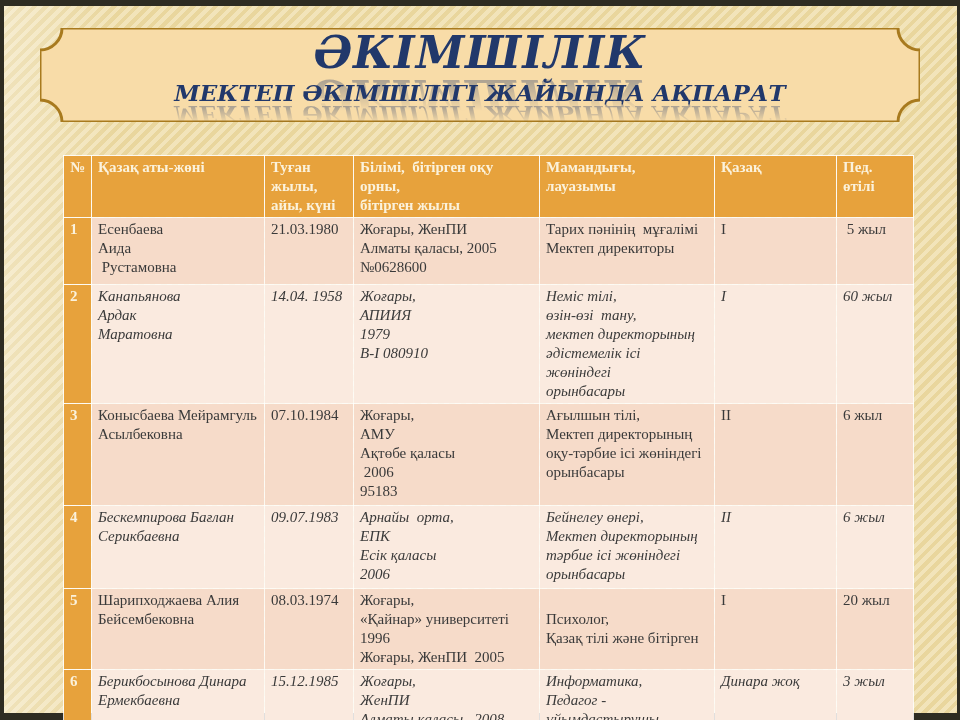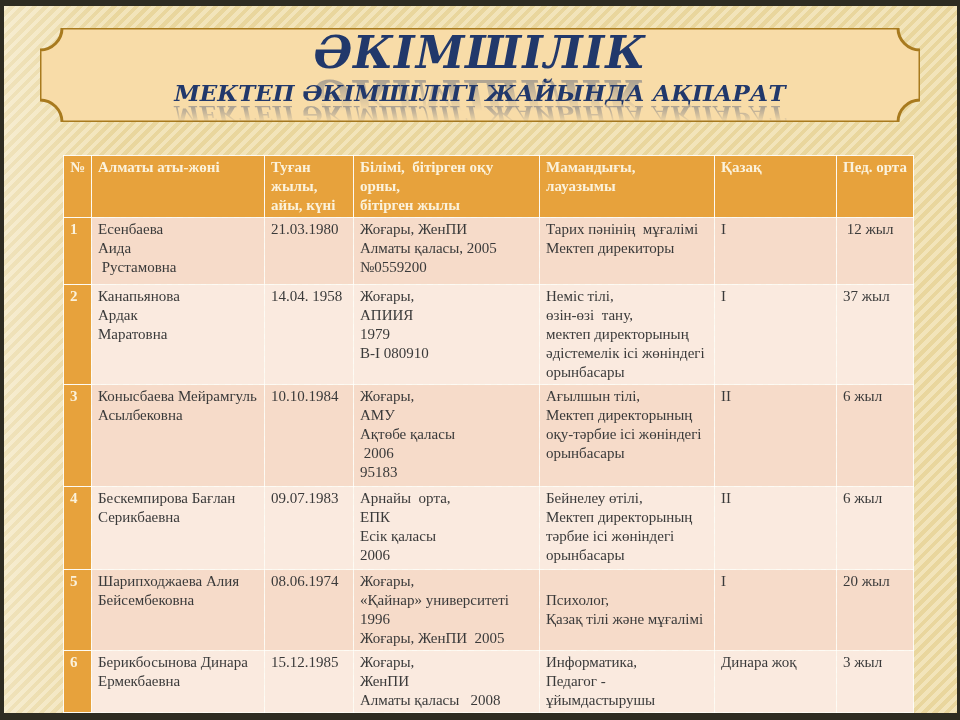--- a/index.html
+++ b/index.html
@@ -22,21 +22,21 @@
         mask-image:linear-gradient(to bottom,rgba(0,0,0,0) 15%,rgba(0,0,0,.9) 80%);}
   .t1r{top:44px;}
   .t2r{top:74px;}
   
   table.admin{position:absolute;left:63px;top:155px;width:850px;border-collapse:collapse;
               table-layout:fixed;font-size:15px;line-height:19px;color:#3a3a3a;}
   table.admin td,table.admin th{border:1px solid rgba(255,255,255,.85);vertical-align:top;
               padding:2px 6px;white-space:pre-wrap;overflow:hidden;text-align:left;}
   th.hd, td.num{background:#e7a23c;color:#fbf2dc;font-weight:bold;}
   tr.odd td.dt{background:#f6dbc9;}
-  tr.even td.dt{background:#faeadf;}
+  tr.even td.dt{background:#faeadf;font-style:italic;}
 </style>
 </head>
 <body>
 
 <div class="slide">
   <div class="bg"></div>
 
   <div class="plaque">
     <svg width="880" height="94" viewBox="0 0 880 94">
       <path d="M 22 0 H 858 A 22 22 0 0 0 880 22 V 72 A 22 22 0 0 0 858 94 H 22 A 22 22 0 0 0 0 72 V 22 A 22 22 0 0 0 22 0 Z" fill="#f8dca8" stroke="#a87a1e" stroke-width="3"></path>
@@ -53,67 +53,67 @@
         <col style="width:173px">
         <col style="width:89px">
       <col style="width:186px">
         <col style="width:175px">
         <col style="width:122px">
         <col style="width:77px">
     </colgroup>
     <tbody>
         <tr style="height:58px">
       <th class="hd">№</th>
-      <th class="hd">Алматы аты-жөні</th>
+      <th class="hd">Қазақ аты-жөні</th>
       <th class="hd">Туған
 жылы,
 айы, күні</th>
       <th class="hd">Білімі,  бітірген оқу орны,
 бітірген жылы</th>
       <th class="hd">Мамандығы, лауазымы</th>
       <th class="hd">Қазақ</th>
-      <th class="hd">Пед. орта</th>
+      <th class="hd">Пед. өтілі</th>
     </tr>
     <tr class="odd" style="height:67px">
       <td class="num">1</td>
       <td class="dt">Есенбаева
 Аида
  Рустамовна</td>
       <td class="dt">21.03.1980</td>
       <td class="dt">Жоғары, ЖенПИ
 Алматы қаласы, 2005
-№0559200</td>
+№0628600</td>
       <td class="dt">Тарих пәнінің  мұғалімі
 Мектеп дирекиторы</td>
       <td class="dt">I</td>
-      <td class="dt"> 12 жыл</td>
+      <td class="dt"> 5 жыл</td>
     </tr>
     <tr class="even" style="height:98px">
       <td class="num">2</td>
       <td class="dt">Канапьянова
 Ардак
 Маратовна</td>
       <td class="dt">14.04. 1958</td>
       <td class="dt">Жоғары,
 АПИИЯ
 1979
 В-І 080910</td>
       <td class="dt">Неміс тілі,
 өзін-өзі  тану,
 мектеп директорының
 әдістемелік ісі жөніндегі
 орынбасары</td>
       <td class="dt">I</td>
-      <td class="dt">37 жыл</td>
+      <td class="dt">60 жыл</td>
     </tr>
     <tr class="odd" style="height:102px">
       <td class="num">3</td>
       <td class="dt">Конысбаева Мейрамгуль
 Асылбековна</td>
-      <td class="dt">10.10.1984</td>
+      <td class="dt">07.10.1984</td>
       <td class="dt">Жоғары,
 АМУ
 Ақтөбе қаласы
  2006
 95183</td>
       <td class="dt">Ағылшын тілі,
 Мектеп директорының
 оқу-тәрбие ісі жөніндегі
 орынбасары</td>
       <td class="dt">II</td>
@@ -121,39 +121,39 @@
     </tr>
     <tr class="even" style="height:83px">
       <td class="num">4</td>
       <td class="dt">Бескемпирова Бағлан
 Серикбаевна</td>
       <td class="dt">09.07.1983</td>
       <td class="dt">Арнайы  орта,
 ЕПК
 Есік қаласы
 2006</td>
-      <td class="dt">Бейнелеу өтілі,
+      <td class="dt">Бейнелеу өнері,
 Мектеп директорының
 тәрбие ісі жөніндегі
 орынбасары</td>
       <td class="dt">II</td>
       <td class="dt">6 жыл</td>
     </tr>
     <tr class="odd" style="height:80px">
       <td class="num">5</td>
       <td class="dt">Шарипходжаева Алия
 Бейсембековна</td>
-      <td class="dt">08.06.1974</td>
+      <td class="dt">08.03.1974</td>
       <td class="dt">Жоғары,
 «Қайнар» университеті
 1996
 Жоғары, ЖенПИ  2005</td>
       <td class="dt">
 Психолог,
-Қазақ тілі және мұғалімі</td>
+Қазақ тілі және бітірген</td>
       <td class="dt">I</td>
       <td class="dt">20 жыл</td>
     </tr>
     <tr class="even" style="height:62px">
       <td class="num">6</td>
       <td class="dt">Берикбосынова Динара
 Ермекбаевна</td>
       <td class="dt">15.12.1985</td>
       <td class="dt">Жоғары,
 ЖенПИ

